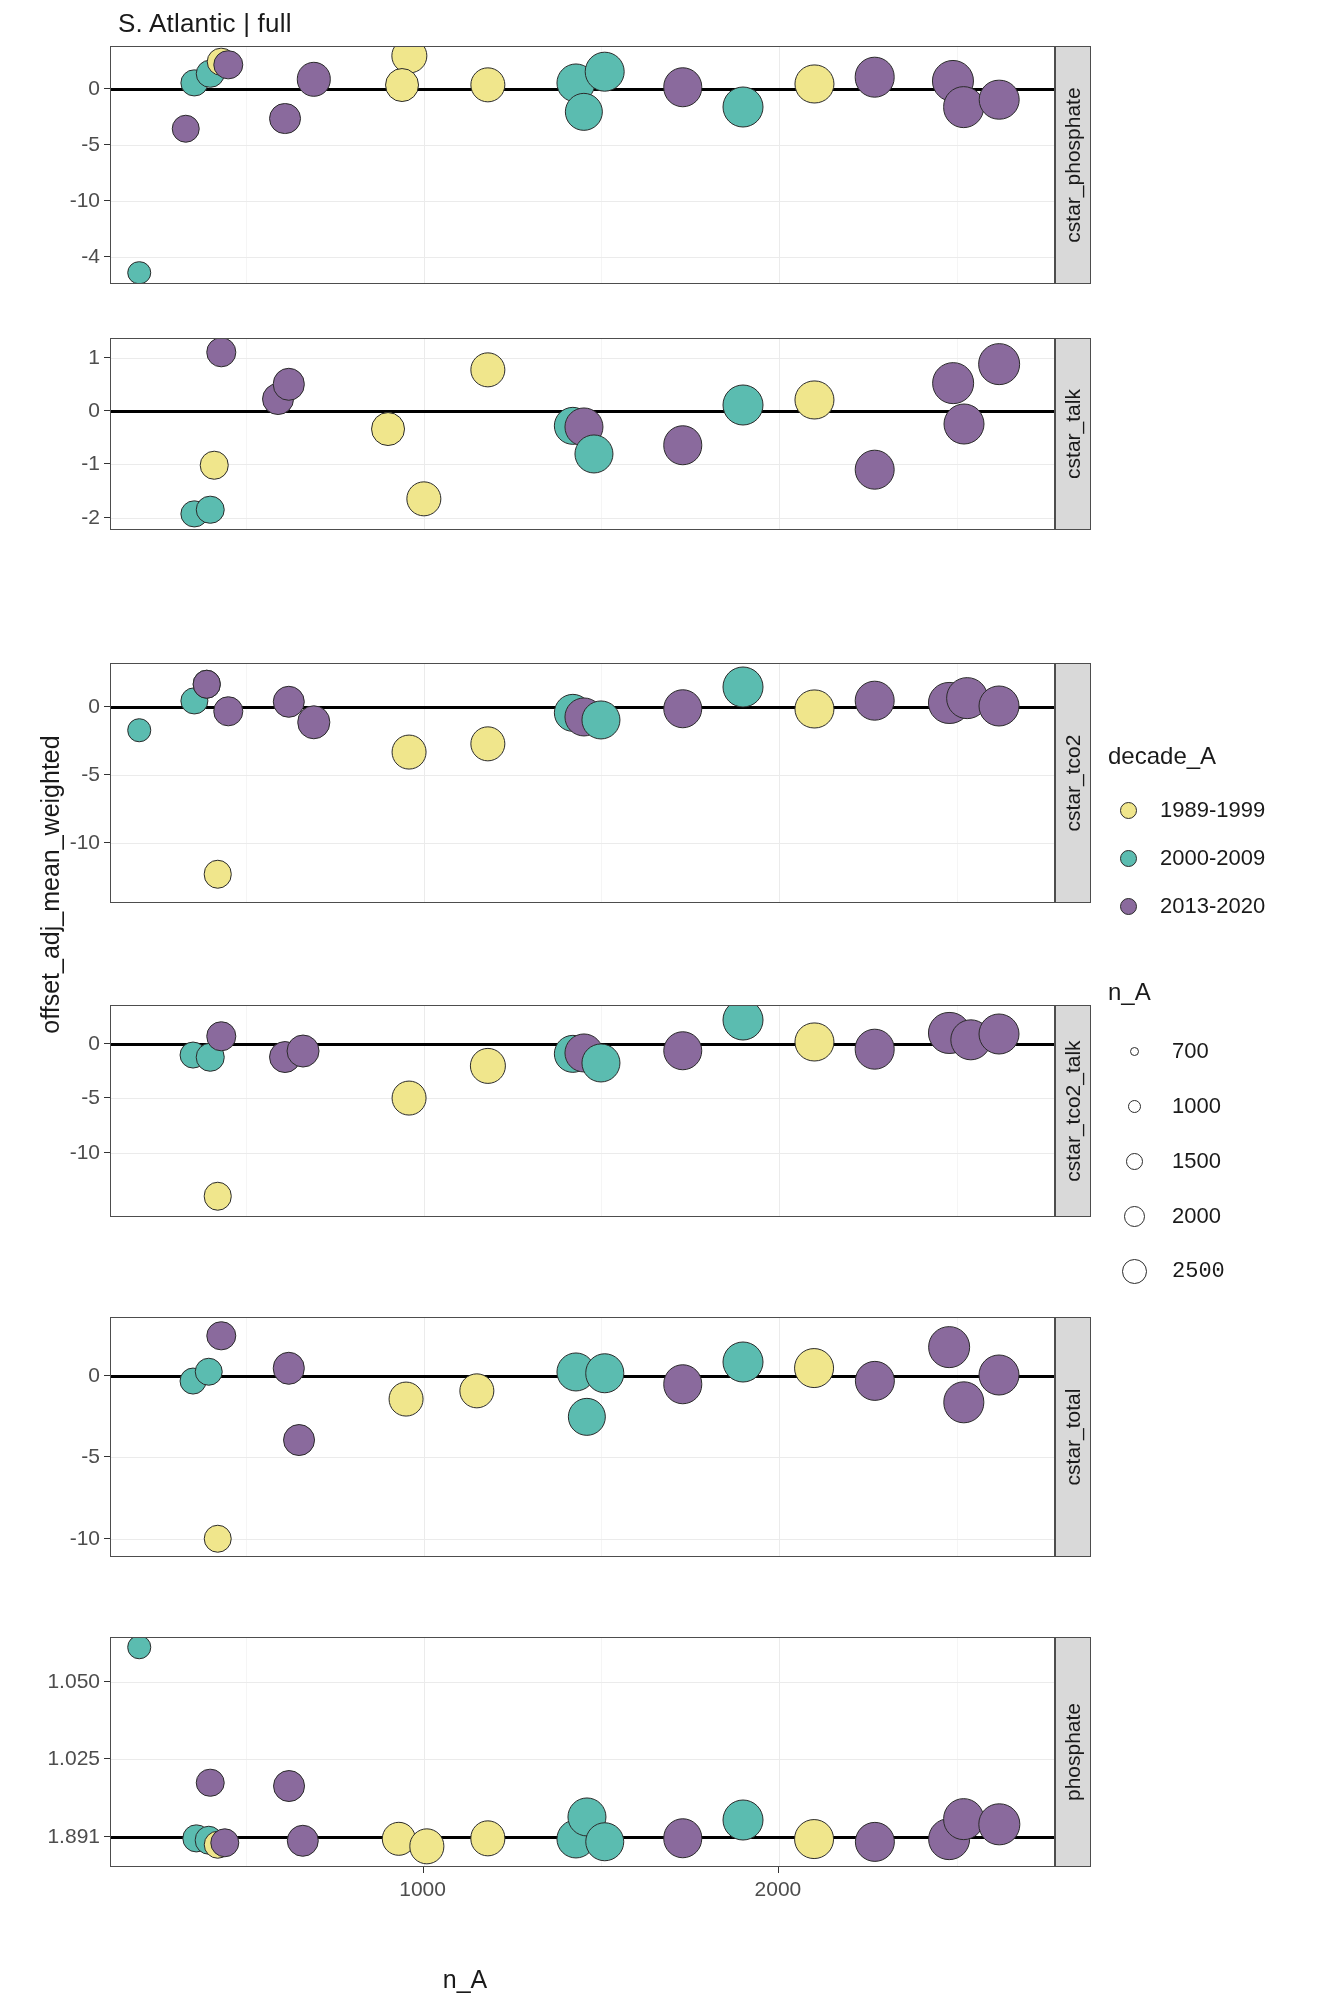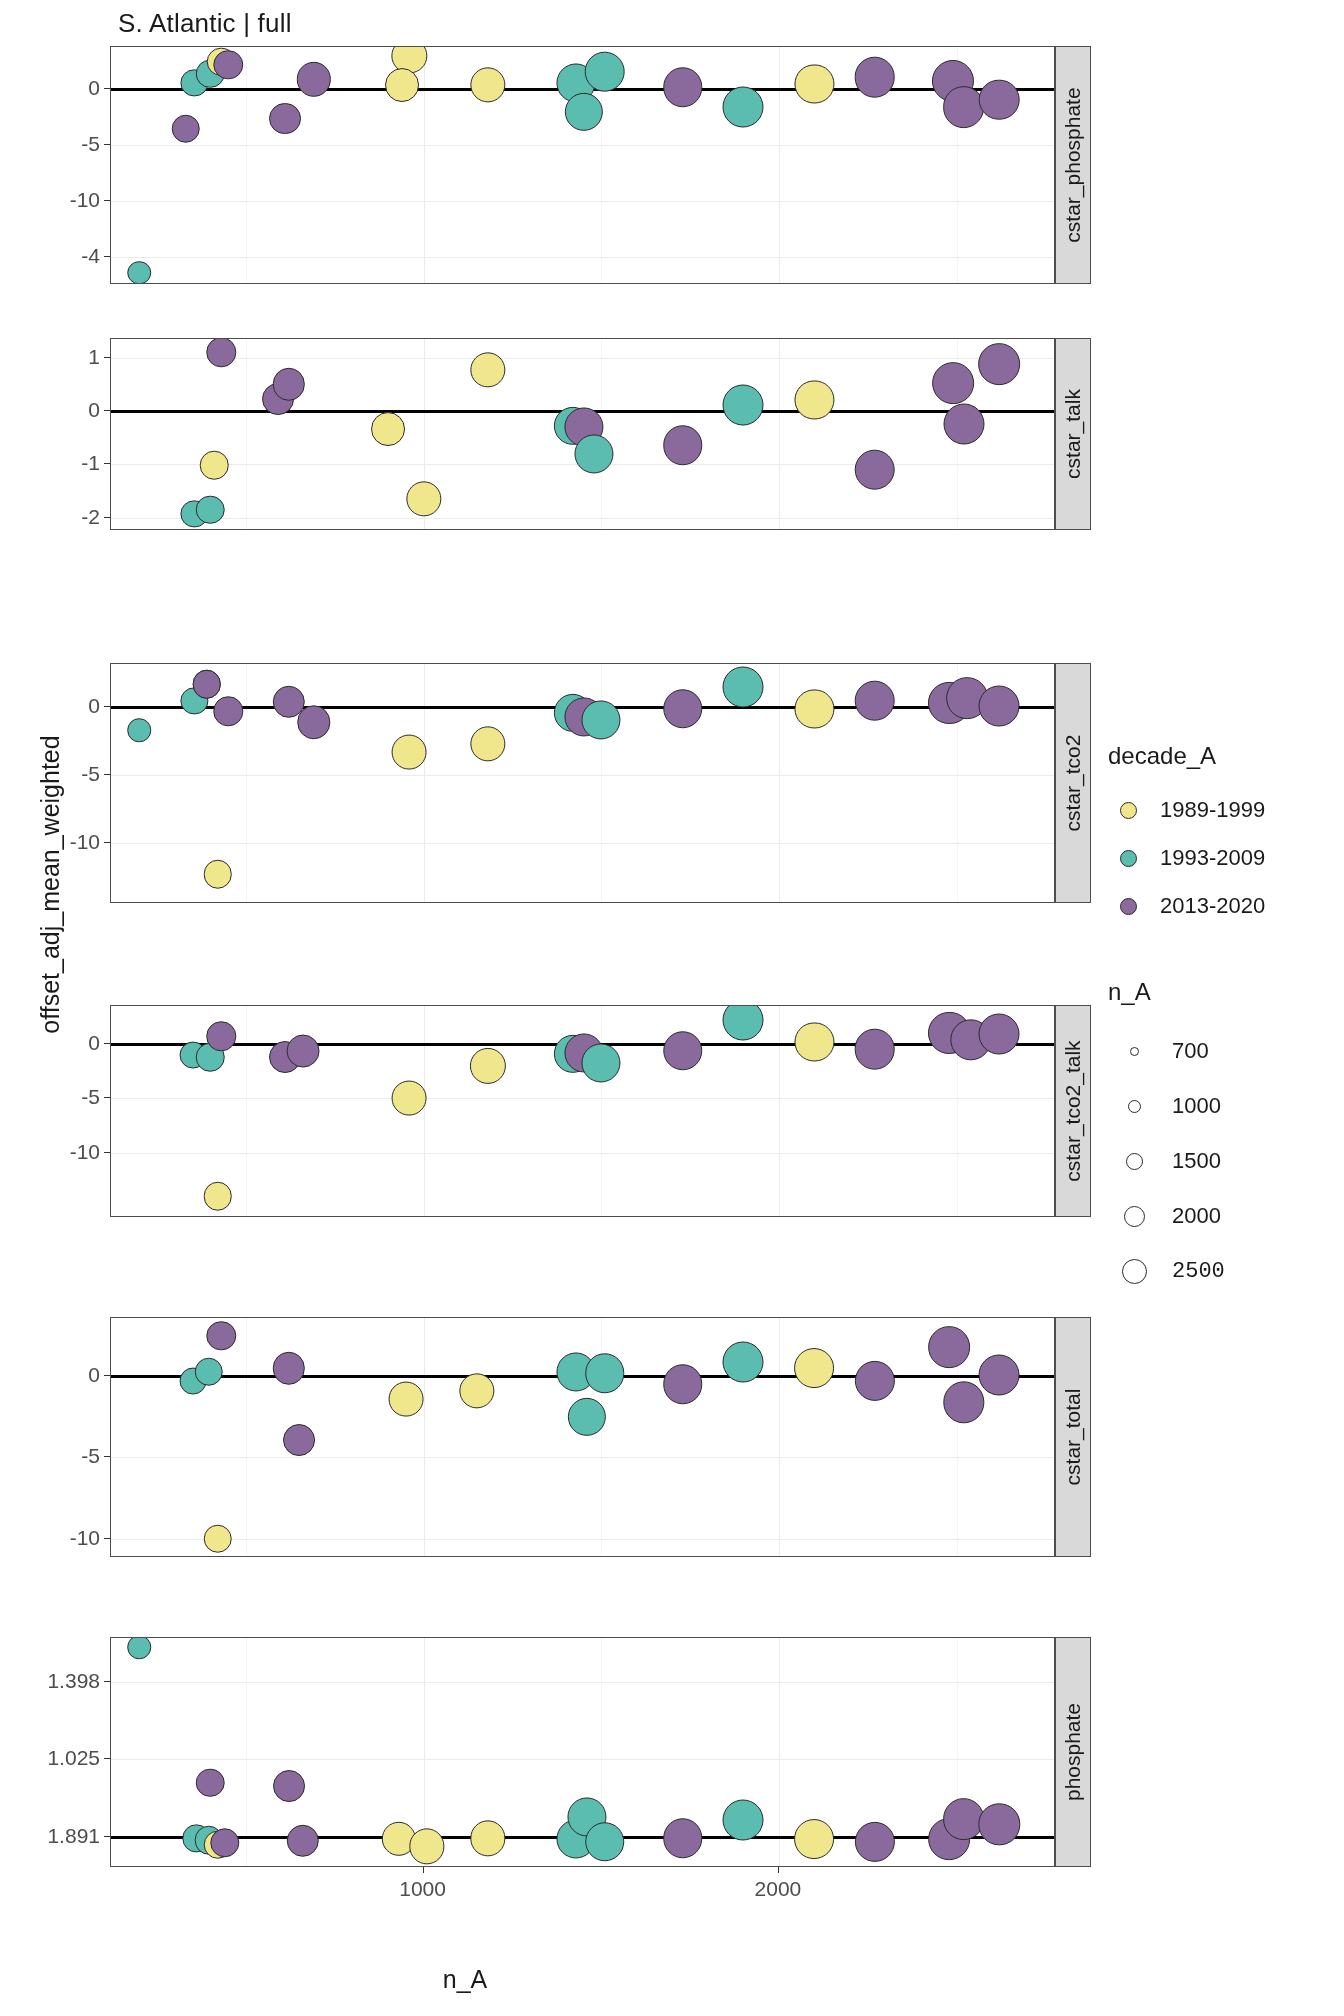--- a/index.html
+++ b/index.html
@@ -332,21 +332,21 @@
         <div class="pt" style="width: 41.0115px; height: 41.0115px; left: 632.368px; top: 181.824px; background: rgb(91, 188, 176);"></div>
         <div class="pt" style="width: 39.8835px; height: 39.8835px; left: 703.421px; top: 201.095px; background: rgb(240, 230, 140);"></div>
         <div class="pt" style="width: 40.2642px; height: 40.2642px; left: 763.816px; top: 203.581px; background: rgb(138, 106, 157);"></div>
         <div class="pt" style="width: 41.7413px; height: 41.7413px; left: 838.421px; top: 201.405px; background: rgb(138, 106, 157);"></div>
         <div class="pt" style="width: 41.7413px; height: 41.7413px; left: 852.632px; top: 180.892px; background: rgb(138, 106, 157);"></div>
         <div class="pt" style="width: 41.3786px; height: 41.3786px; left: 888.158px; top: 186.486px; background: rgb(138, 106, 157);"></div>
       </div>
       <div class="strip" style="left: 1055px; top: 1637px; height: 230px;">
         <span>phosphate</span>
       </div>
-      <div class="ytick" style="width: 95px; left: 5px; top: 1680.51px;">1.398</div>
+      <div class="ytick" style="width: 95px; left: 5px; top: 1680.51px;">1.050</div>
       <div class="tickmark" style="left: 104px; top: 1680.51px; width: 6px; height: 1px;"></div>
       <div class="ytick" style="width: 95px; left: 5px; top: 1758.22px;">1.025</div>
       <div class="tickmark" style="left: 104px; top: 1758.22px; width: 6px; height: 1px;"></div>
       <div class="ytick" style="width: 95px; left: 5px; top: 1835.92px;">1.891</div>
       <div class="tickmark" style="left: 104px; top: 1835.92px; width: 6px; height: 1px;"></div>
       <div class="tickmark" style="left: 422.632px; top: 1867px; width: 1px; height: 6px;"></div>
       <div class="xtick" style="left: 422.632px; top: 1877px;">1000</div>
       <div class="tickmark" style="left: 777.895px; top: 1867px; width: 1px; height: 6px;"></div>
       <div class="xtick" style="left: 777.895px; top: 1877px;">2000</div>
     </div>
@@ -355,21 +355,21 @@
       <div class="legend-item" style="left: 1108px; top: 790px;">
         <div class="legend-key">
           <div class="legend-dot" style="width: 17px; height: 17px; background: rgb(240, 230, 140);"></div>
         </div>
         <div class="legend-label">1989-1999</div>
       </div>
       <div class="legend-item" style="left: 1108px; top: 838px;">
         <div class="legend-key">
           <div class="legend-dot" style="width: 17px; height: 17px; background: rgb(91, 188, 176);"></div>
         </div>
-        <div class="legend-label">1993-2009</div>
+        <div class="legend-label">2000-2009</div>
       </div>
       <div class="legend-item" style="left: 1108px; top: 886px;">
         <div class="legend-key">
           <div class="legend-dot" style="width: 17px; height: 17px; background: rgb(138, 106, 157);"></div>
         </div>
         <div class="legend-label">2013-2020</div>
       </div>
       <div class="legend-title" style="left: 1108px; top: 978px;">n_A</div>
       <div class="legend-item" style="left: 1108px; top: 1025px;">
         <div class="legend-key" style="width: 52px; height: 52px;">

